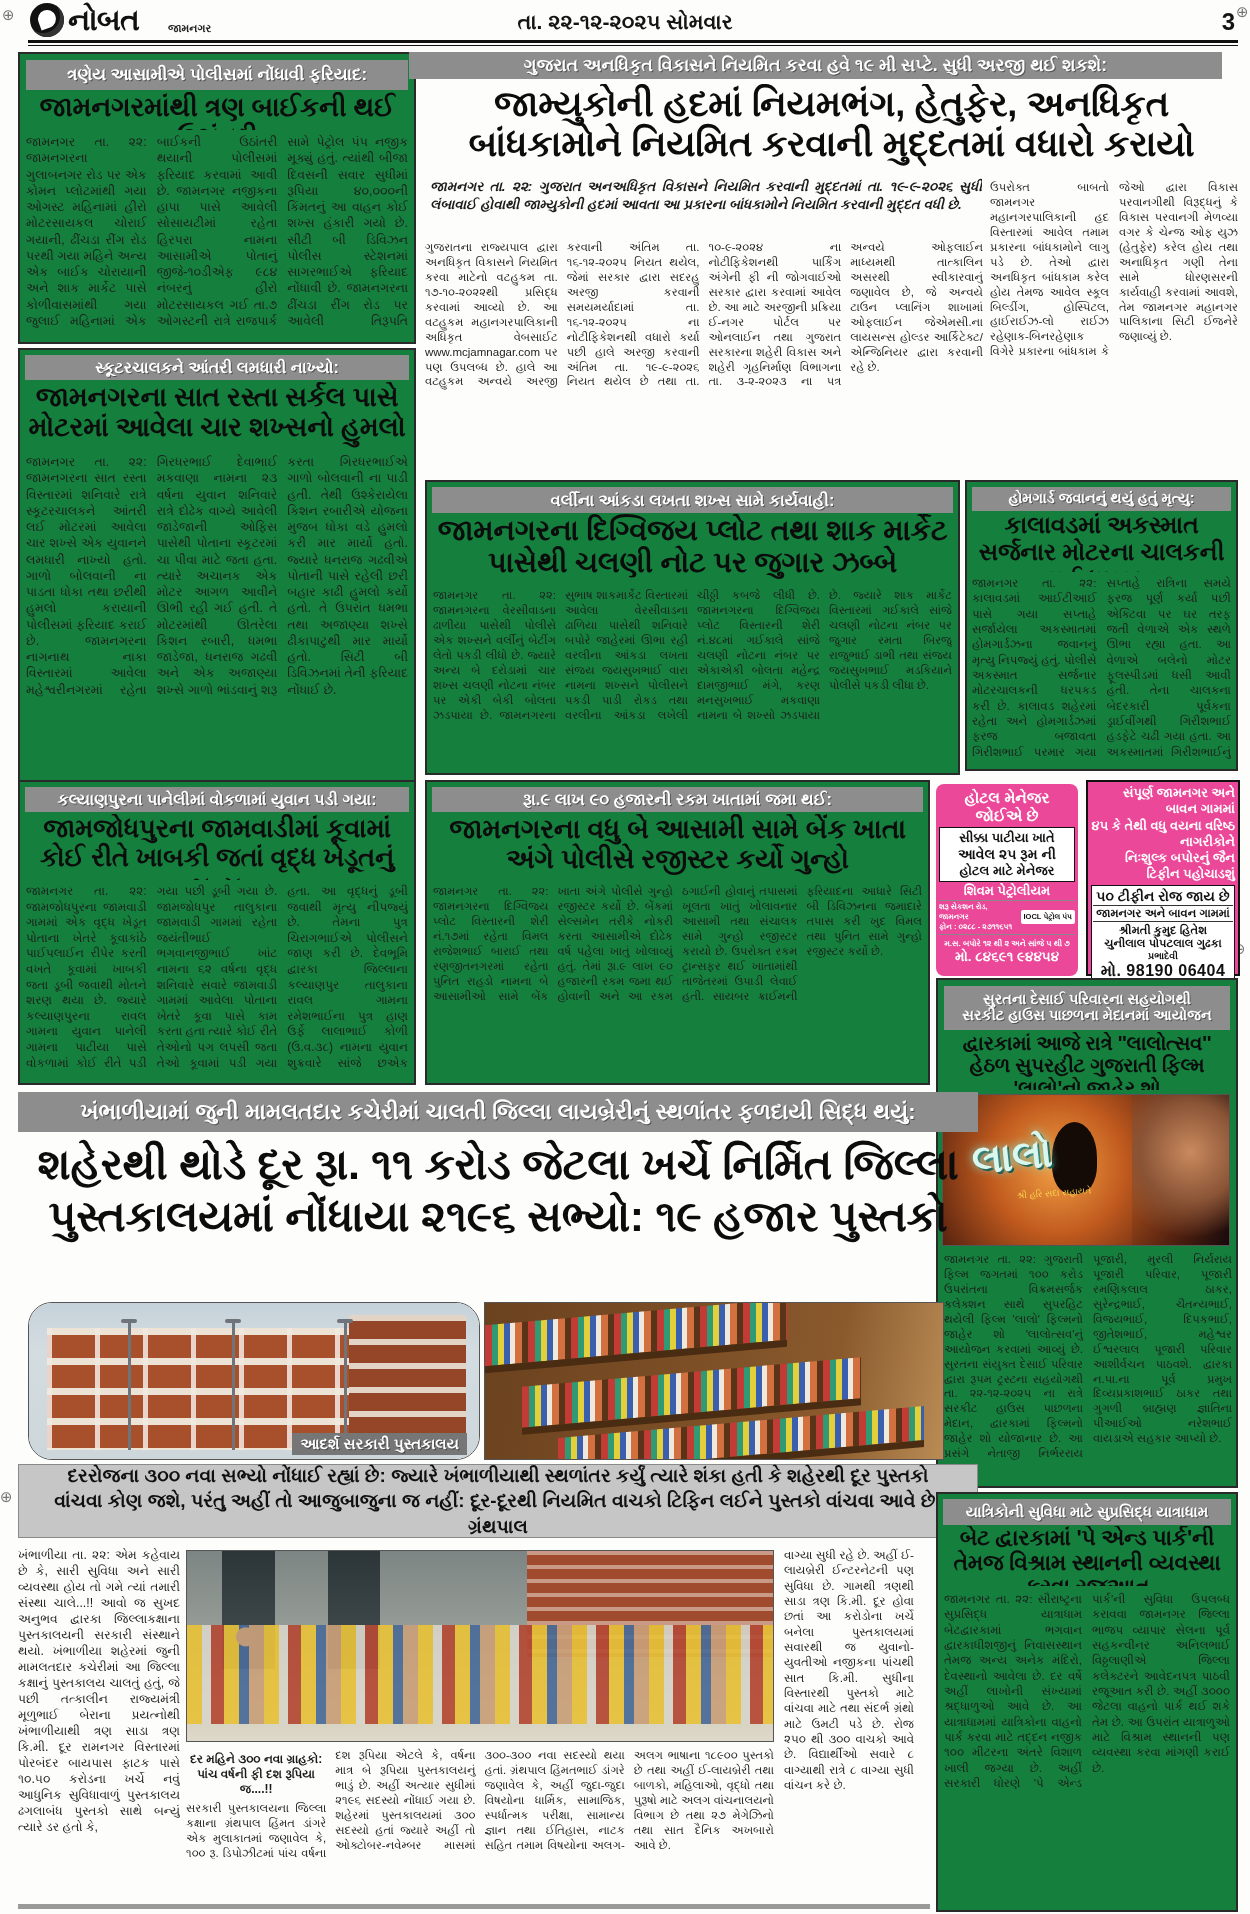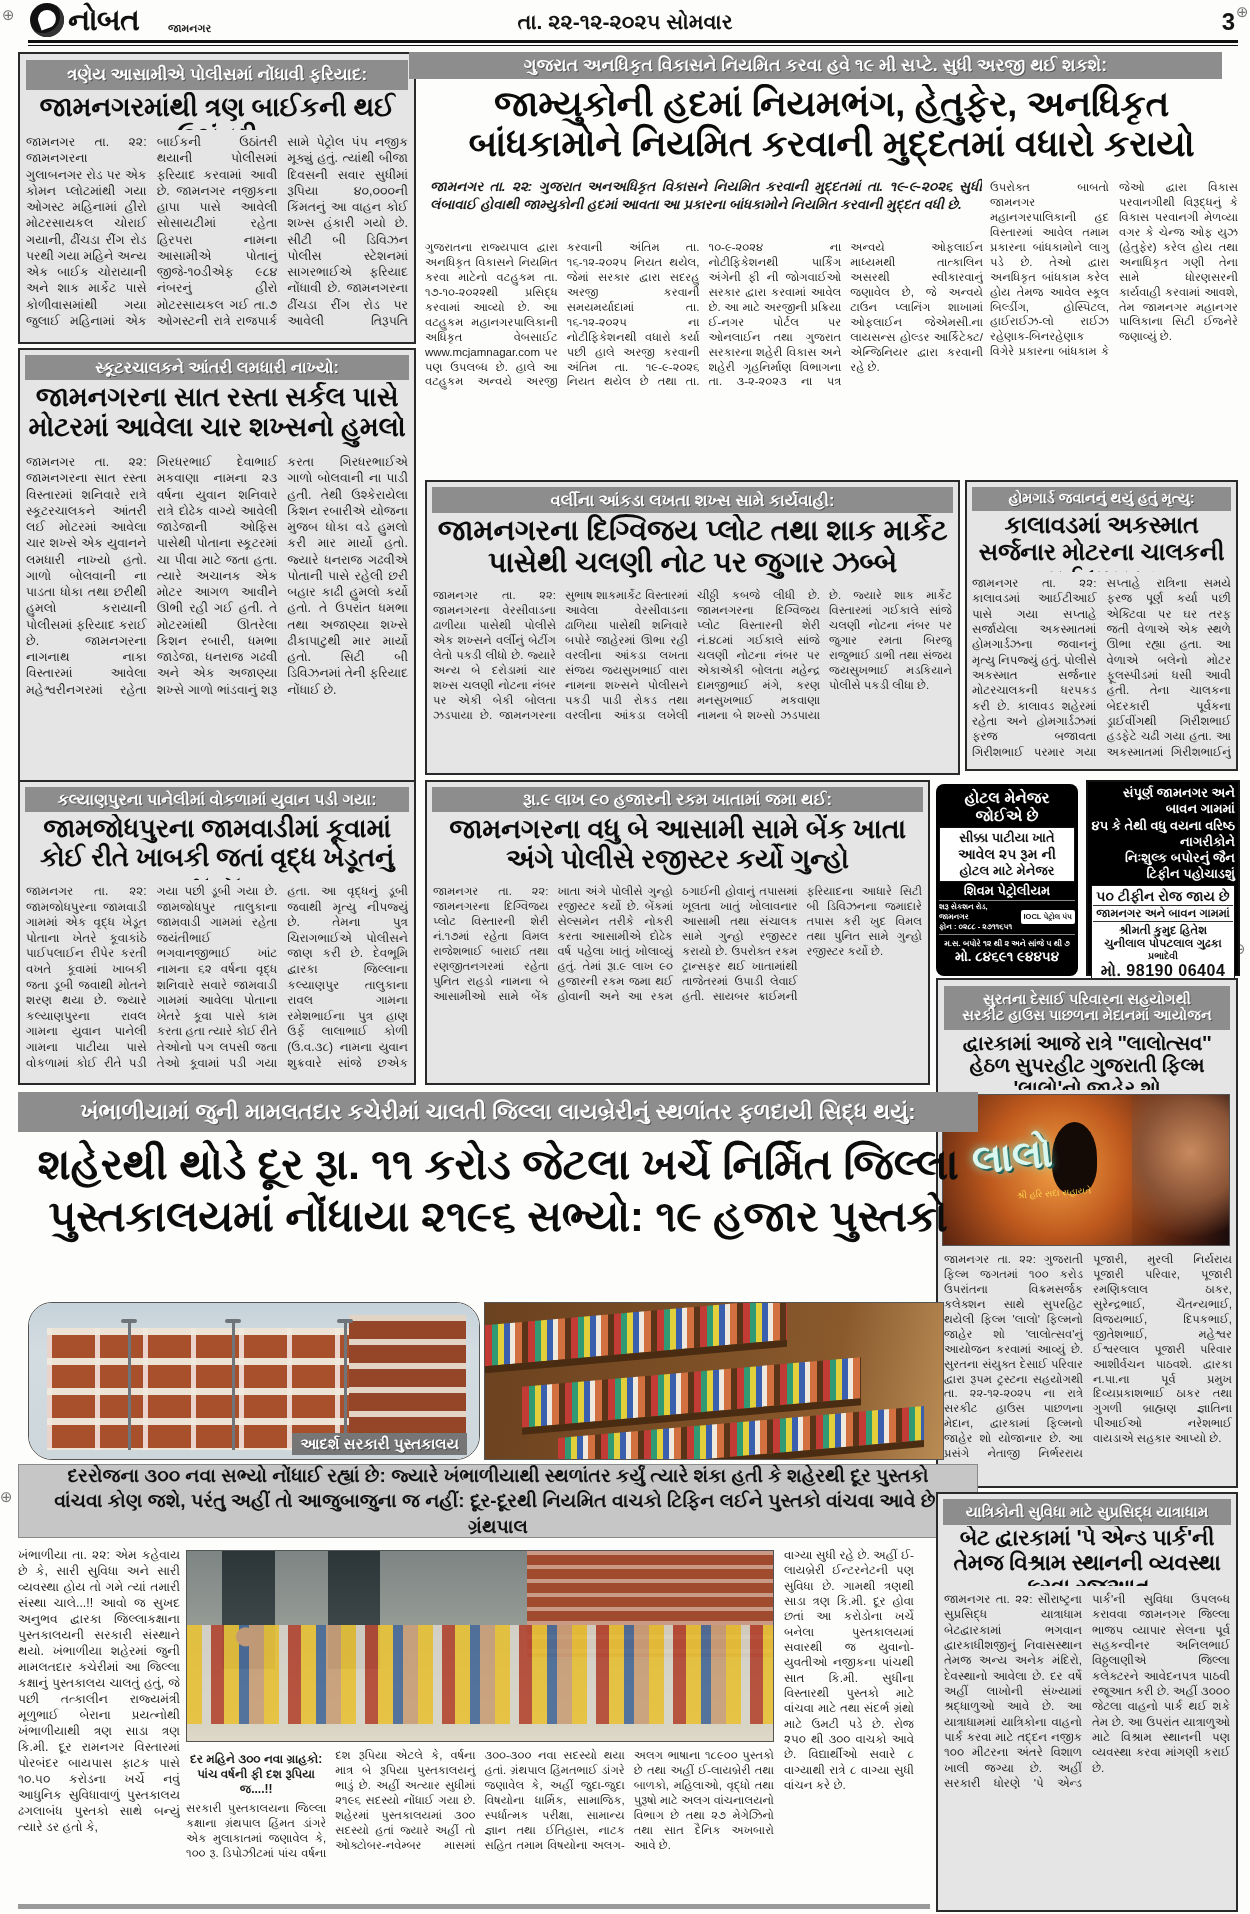--- a/index.html
+++ b/index.html
@@ -1,19 +1,19 @@
 <!DOCTYPE html>
 <html><head>
 <meta charset="utf-8">
 <style>
   html,body{margin:0;padding:0;}
   body{width:1250px;height:1914px;position:relative;background:#fdfdfb;
        font-family:"Liberation Sans","DejaVu Sans",sans-serif;color:#141414;overflow:hidden;}
   .abs{position:absolute;}
-  .box{position:absolute;border:2px solid #2a2a2a;background:#e5e5e5;box-sizing:border-box;}
+  .box{position:absolute;border:2px solid #2a2a2a;background:#15803d;box-sizing:border-box;}
   .kicker{background:#8d8d8d;color:#fff;font-weight:bold;text-align:center;
           display:flex;align-items:center;justify-content:center;
           text-shadow:1px 1px 0 rgba(40,40,40,.6);line-height:1.1;box-sizing:border-box;padding:2px 6px;}
   .headline{position:absolute;font-weight:bold;text-align:center;line-height:1.12;
             letter-spacing:-.3px;overflow:hidden;color:#0c0c0c;}
   .bodytext{position:absolute;text-align:justify;overflow:hidden;line-height:1.3;color:#1c1c1c;}
   .cols2{column-count:2;column-gap:10px;}
   .cols3{column-count:3;column-gap:10px;}
   .cols4{column-count:4;column-gap:9px;}
   .lead{font-weight:bold;font-style:italic;}
@@ -22,21 +22,21 @@
   .regmark{position:absolute;color:#777;font-size:15px;font-family:"DejaVu Sans",sans-serif;}
   .subhead-inline{font-weight:bold;text-align:center;margin:4px 0;line-height:1.25;}
   
   .logo-circle{position:absolute;width:34px;height:34px;border-radius:50%;background:#111;
      box-shadow:inset -4px -4px 0 #333;}
   .logo-circle:after{content:"";position:absolute;left:8px;top:7px;width:18px;height:18px;
      border-radius:50% 50% 50% 0;background:#fff;transform:rotate(-20deg);}
   .logo-text{position:absolute;font-weight:bold;font-size:30px;letter-spacing:-1px;color:#111;}
   .logo-sub{position:absolute;font-weight:bold;font-size:11px;color:#222;}
   
-  .ad-black{position:absolute;background:#000000;color:#fff;box-sizing:border-box;}
+  .ad-black{position:absolute;background:#ec4899;color:#fff;box-sizing:border-box;}
   .ad-white-inner{background:#fff;color:#111;border:1px solid #111;}
   
   .sky{position:absolute;inset:0;background:linear-gradient(180deg,#c6d2da 0%,#d3dce1 30%,#cdd6db 100%);}
   .bldg{position:absolute;left:4%;right:3%;top:16%;bottom:6%;
      background:
       repeating-linear-gradient(180deg,rgba(240,234,222,.95) 0 7px,rgba(0,0,0,0) 7px 30px),
       repeating-linear-gradient(90deg,rgba(255,255,255,.75) 0 5px,rgba(0,0,0,0) 5px 48px),
       #a8502c;}
   .bldg-wing{position:absolute;right:3%;top:8%;width:26%;bottom:6%;
      background:

